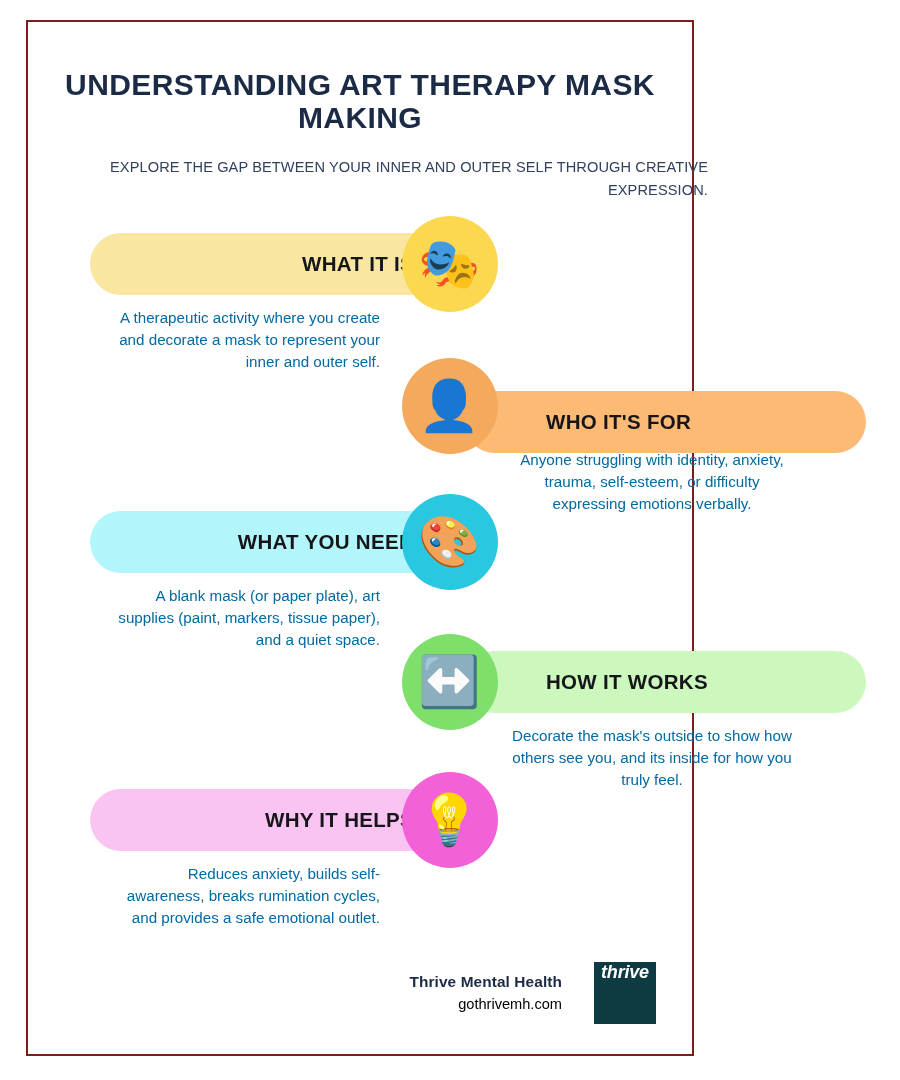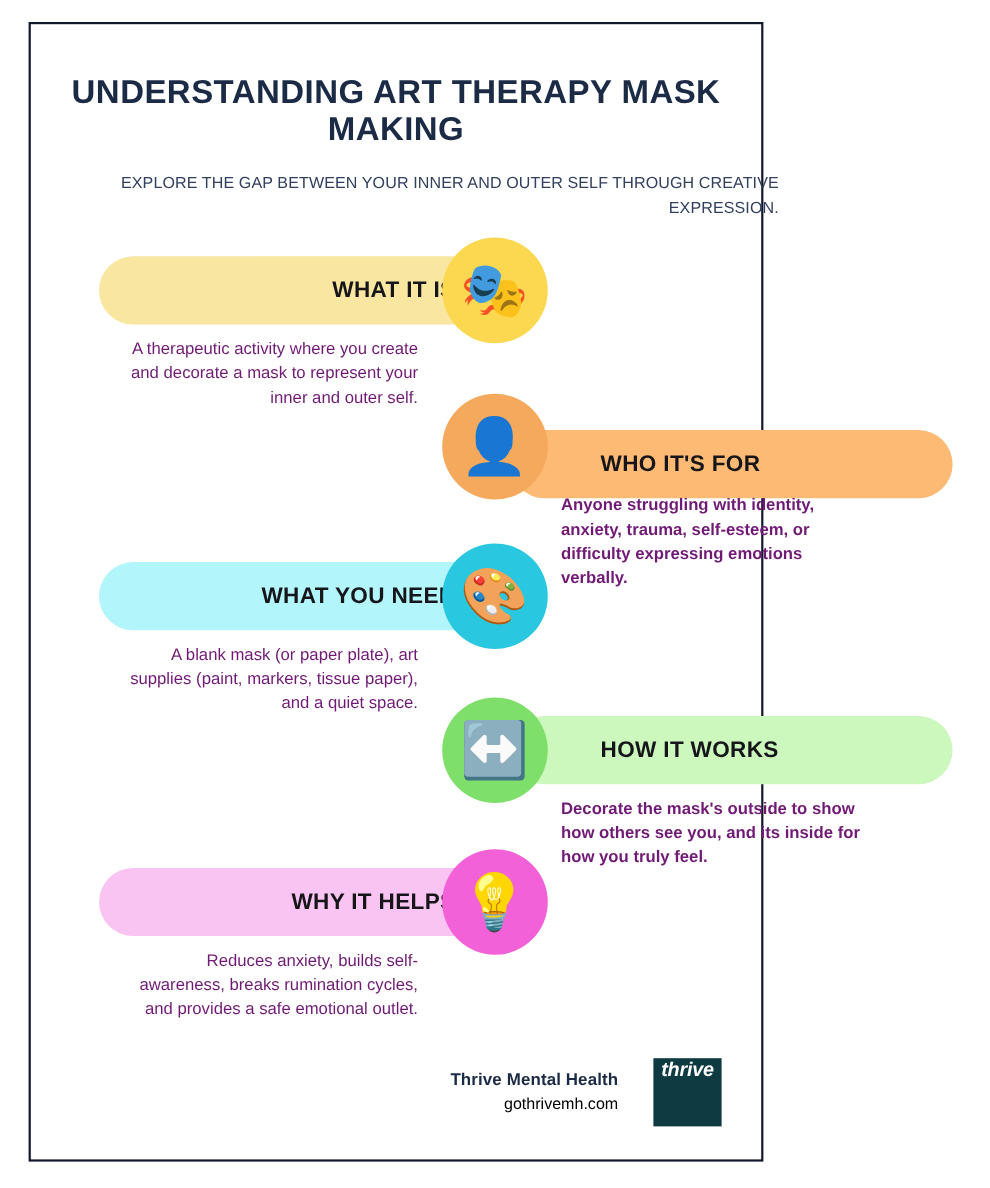--- a/index.html
+++ b/index.html
@@ -13,21 +13,21 @@
     font-family: "Liberation Sans", sans-serif;
     overflow: hidden;
   }
 
   #poster {
     position: absolute;
     left: 26px;
     top: 20px;
     width: 668px;
     height: 1036px;
-    border: 2px solid #0f172a;
+    border: 2px solid #7f1d1d;
     box-sizing: border-box;
     background: #ffffff;
   }
 
   
   .header {
     padding-top: 46px;
     text-align: center;
   }
   .title {
@@ -99,33 +99,32 @@
     font-size: 50px;
     line-height: 1;
   }
   .circle.left  { left: 374px; }
   .circle.right { left: 374px; }
 
   .desc {
     position: absolute;
     font-size: 15.2px;
     line-height: 1.45;
-    color: #701a75;
+    color: #0369a1;
     width: 268px;
   }
   .desc.left {
     left: 84px;
     width: 268px;
     text-align: right;
   }
   .desc.right {
     left: 482px;
     width: 284px;
-    text-align: left;
-    font-weight: bold;
+    text-align: center;
   }
 
   
   .footer {
     position: absolute;
     right: 36px;
     bottom: 30px;
     display: flex;
     align-items: center;
     gap: 32px;

